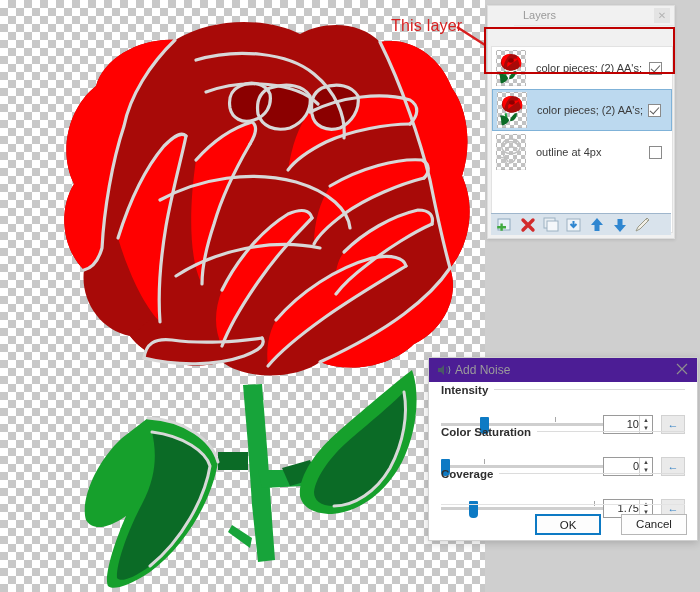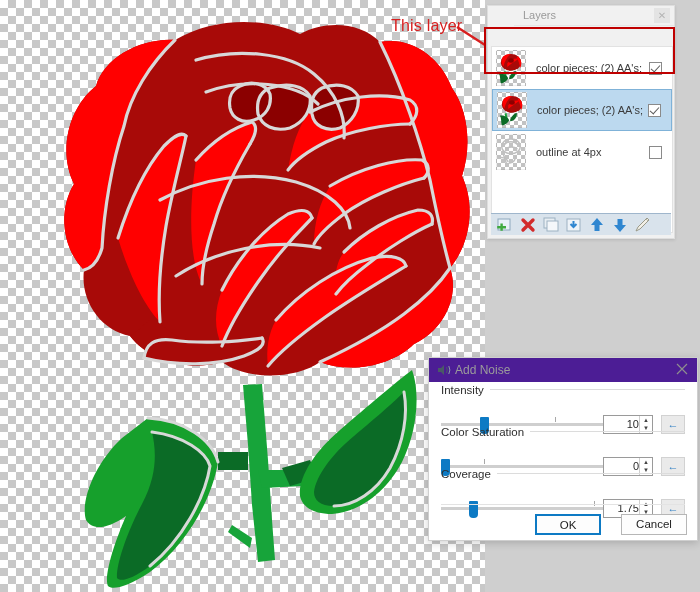--- a/index.html
+++ b/index.html
@@ -93,21 +93,21 @@
   #noise-titlebar{height:24px;position:relative;background:#4c1d95;}
   #noise-icon{position:absolute;left:8px;top:6px;width:14px;height:12px;}
   #noise-title{position:absolute;left:26px;top:5px;font-size:12px;color:#9b9b9b;}
   #noise-close{
     position:absolute;right:8px;top:4px;width:14px;height:14px;color:#8e8e8e;
   }
   .field{position:relative;margin:0 12px;height:42px;}
   .field-legend{
     position:relative;height:15px;display:flex;align-items:center;
   }
-  .field-legend span{font-size:11.5px;color:#2e2e2e;padding-right:6px;white-space:nowrap;}
+  .field-legend span{font-size:11.5px;color:#2e2e2e;padding-right:6px;white-space:nowrap;font-weight:bold;}
   .field-legend i{flex:1;height:1px;background:#dcdcdc;display:block;}
   .field-row{position:relative;height:24px;margin-top:18px;}
   .slider{
     position:absolute;left:0;top:8px;width:178px;height:3px;background:#cfcfcf;
   }
   .slider-tick{
     position:absolute;top:-6px;width:1px;height:5px;background:#a8a8a8;
   }
   .slider-thumb{
     position:absolute;top:-6px;width:9px;height:17px;background:#0d7ac4;

